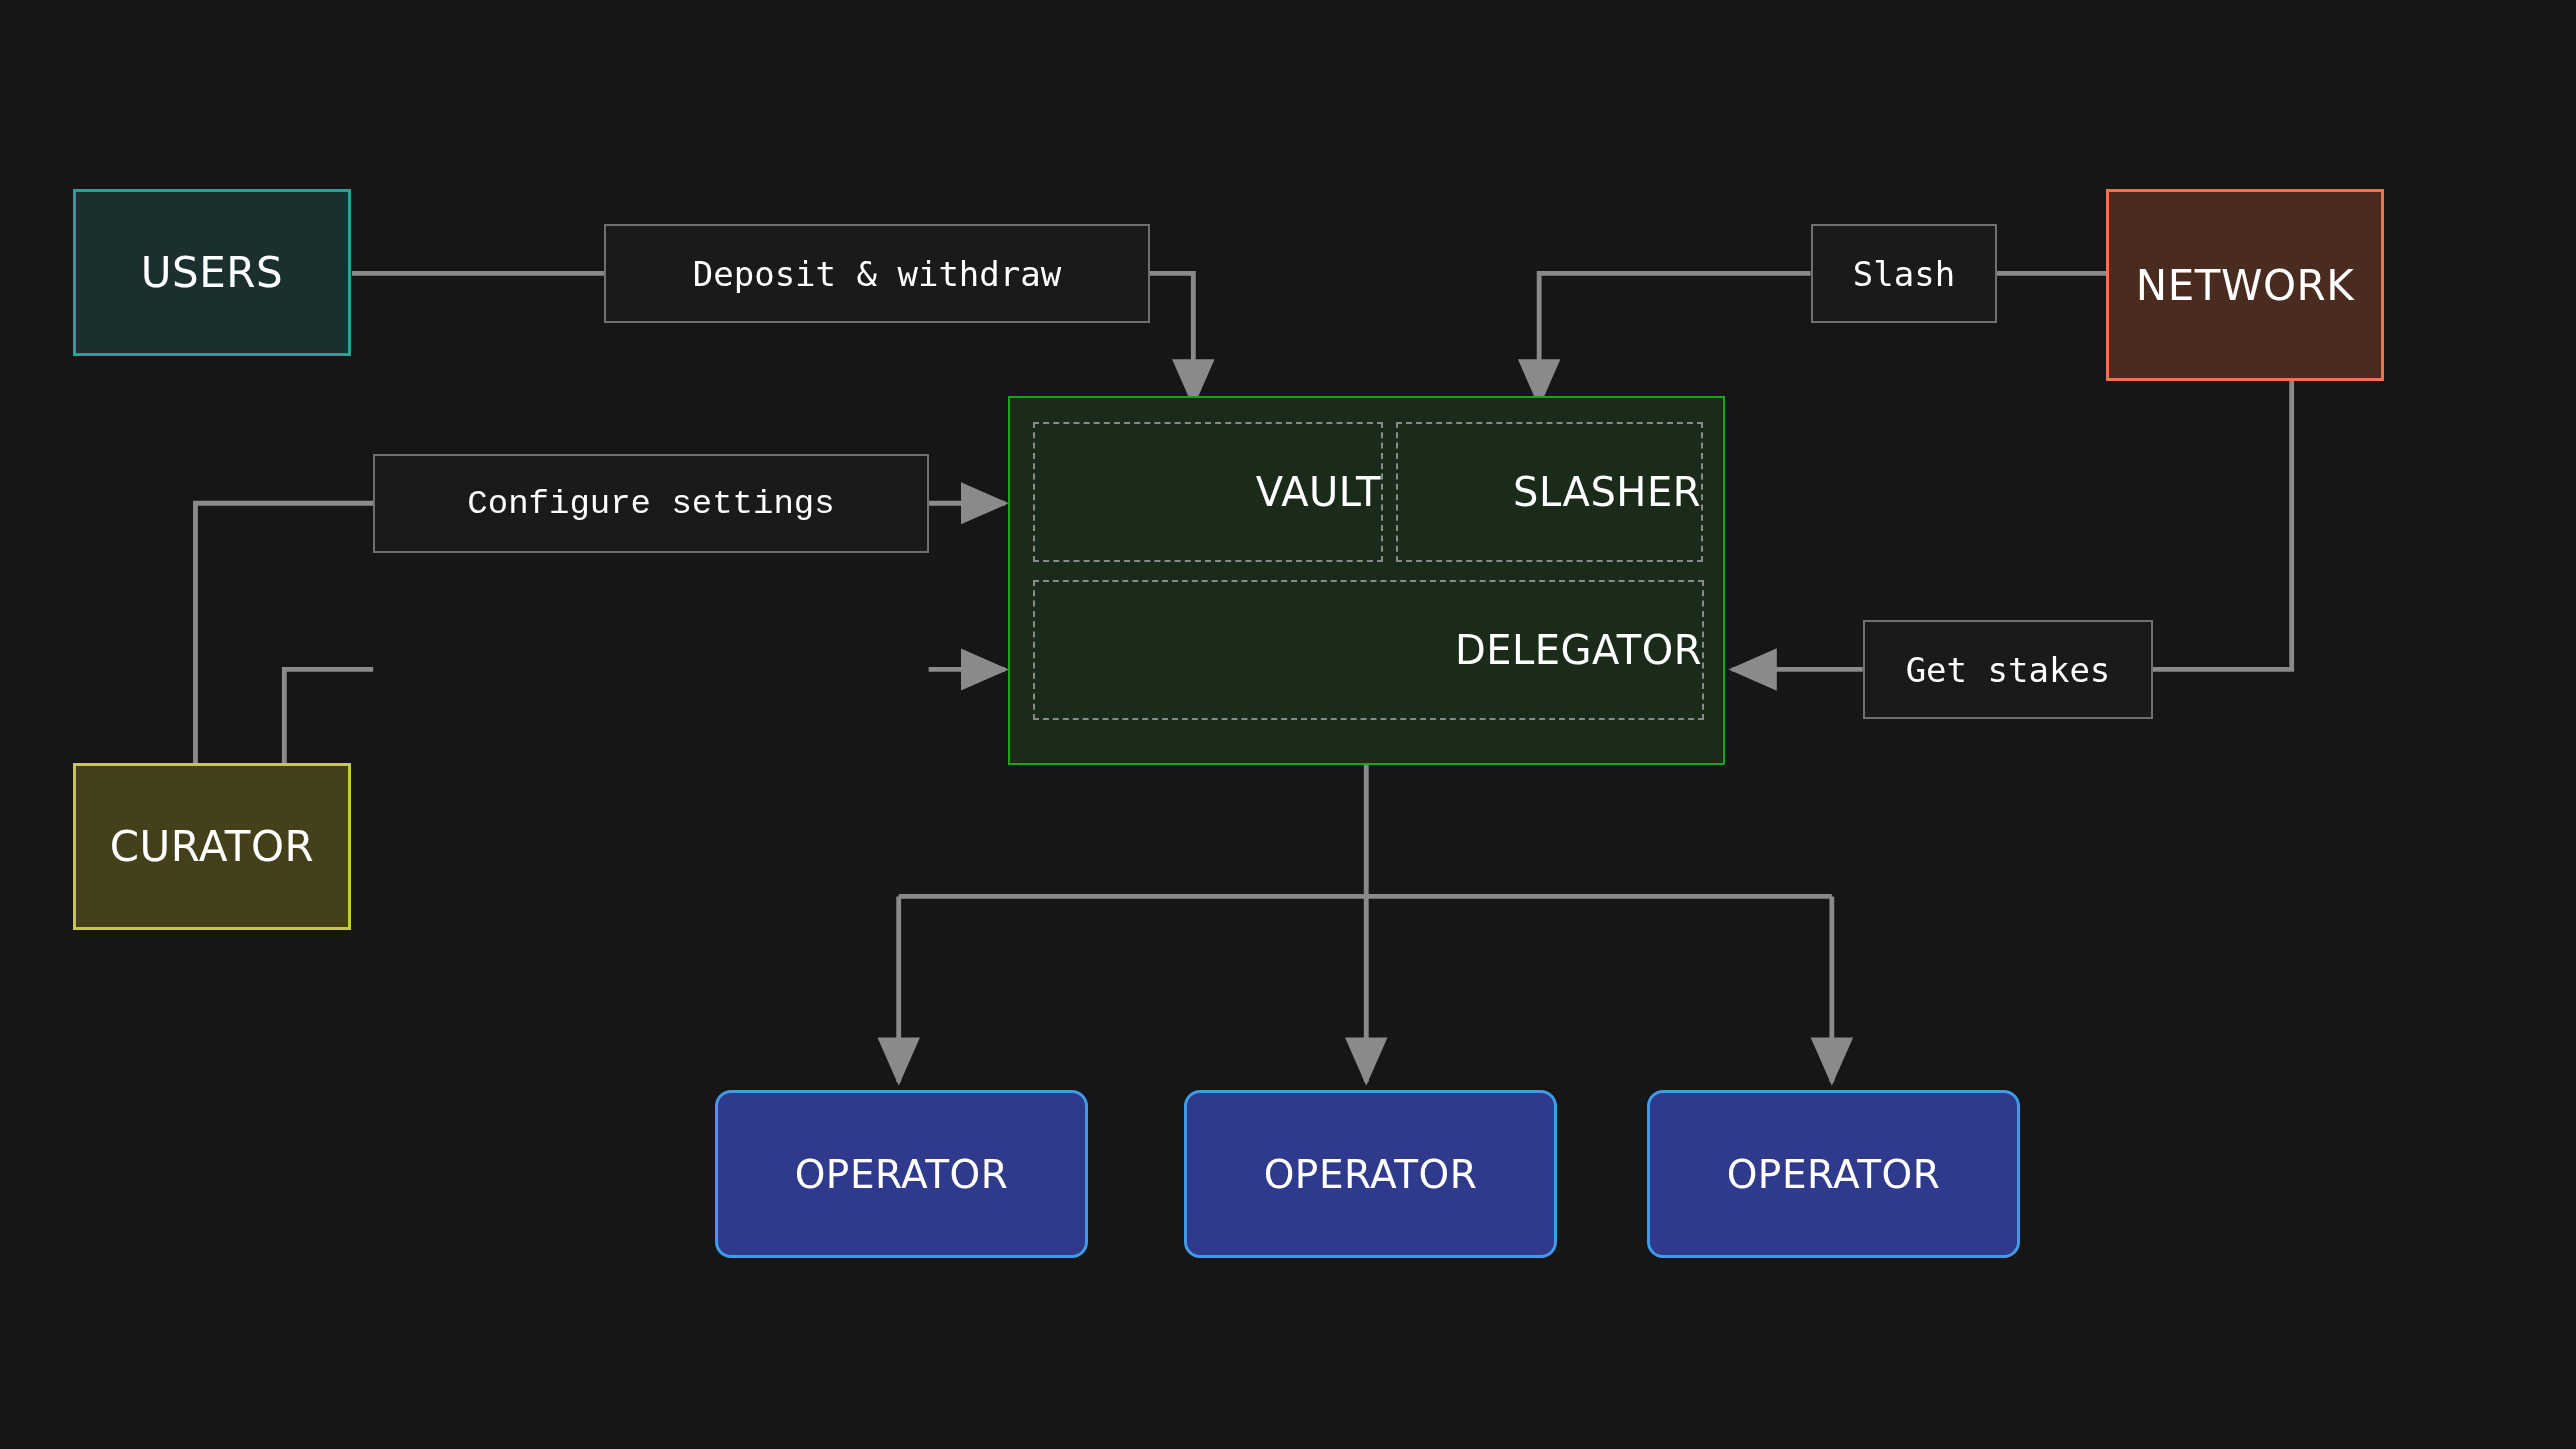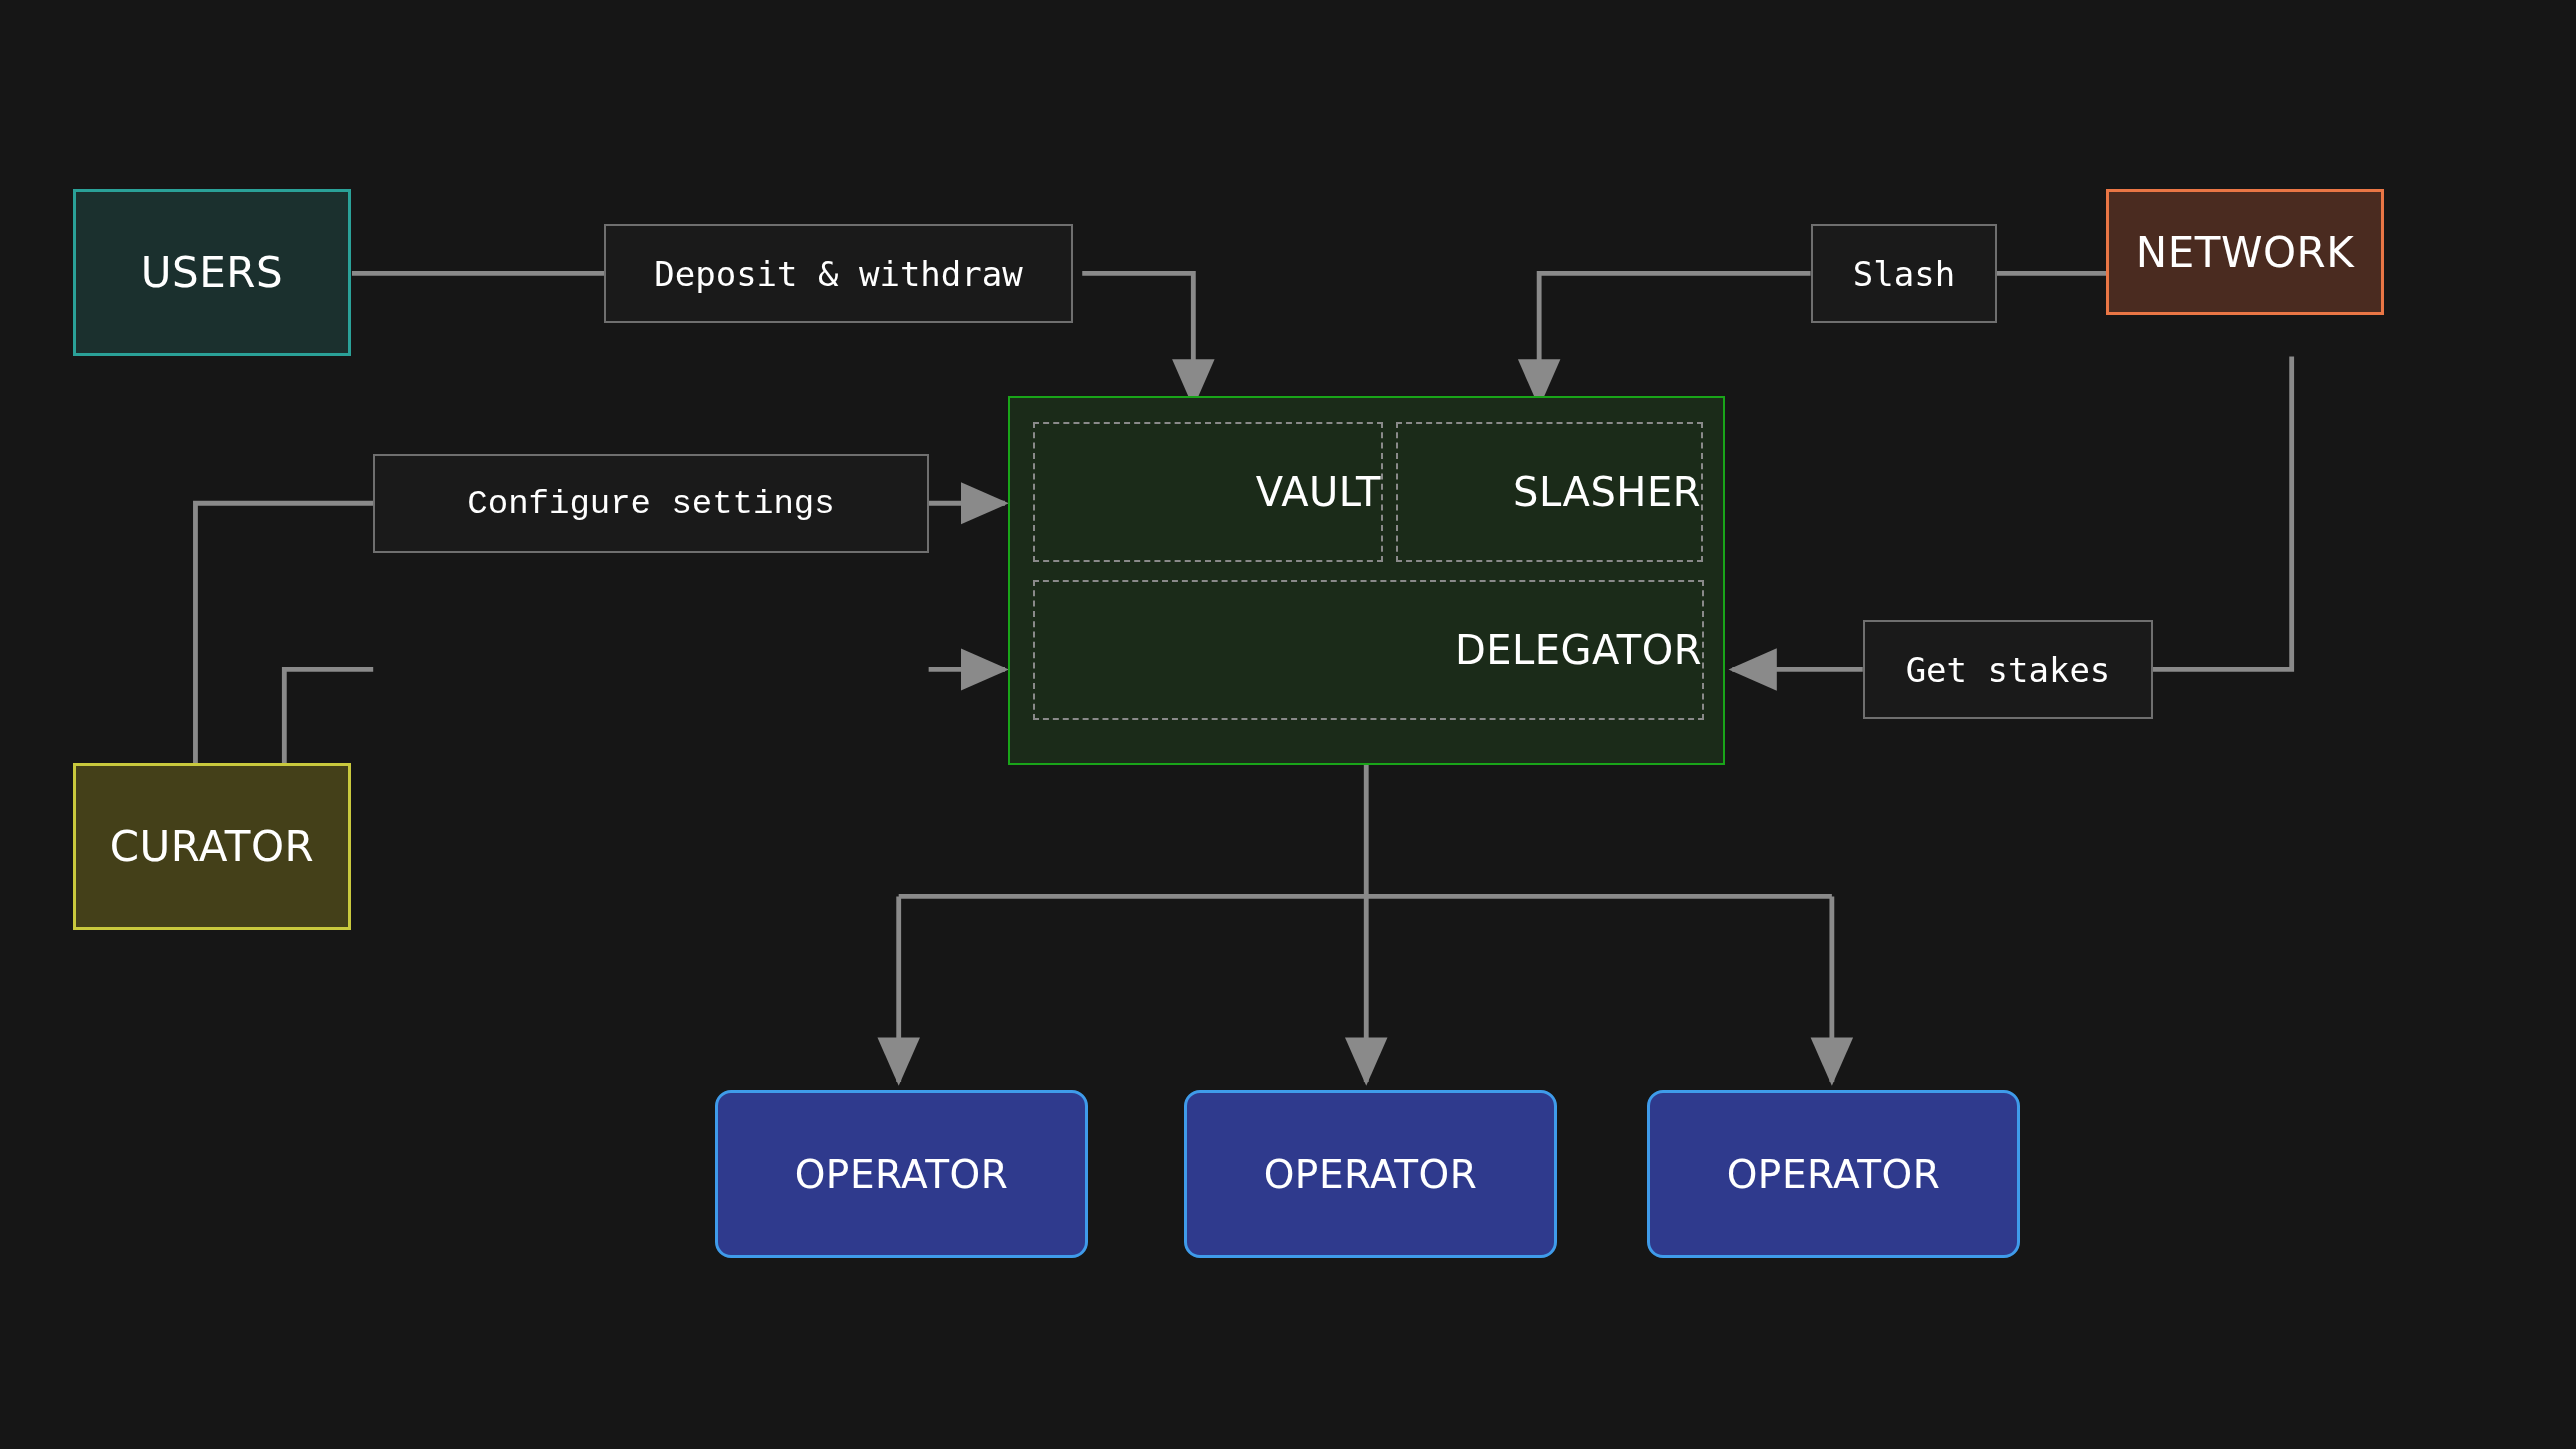--- a/index.html
+++ b/index.html
@@ -33,21 +33,21 @@
   }
   .actor {
     border-width: 3.9px;
     border-style: solid;
     font-size: 42px;
   }
   .n-users   { left: 73px;   top: 189px;  width: 278px; height: 167px;
                background: #1b302e; border-color: #2aa198; }
   .n-curator { left: 73px;   top: 763px;  width: 278px; height: 167px;
                background: #444019; border-color: #c9c93d; }
-  .n-network { left: 2106px; top: 189px;  width: 278px; height: 126px;
+  .n-network { left: 2106px; top: 189px;  width: 278px; height: 192px;
                background: #4a2b20; border-color: #ea7645; }
 
   .n-op {
     top: 1090px; width: 373px; height: 168px;
     background: #2f3a8d; border-color: #3f9bea;
     border-width: 3.9px; border-style: solid;
     font-size: 39px;
     border-radius: 16px;
   }
   .n-op1 { left: 715px; }
@@ -87,21 +87,21 @@
     background: #1a1a1a;
     border: 2.9px solid #6f6f6f;
     display: flex;
     align-items: center;
     justify-content: center;
     color: #ffffff;
     font-family: "DejaVu Sans Mono", monospace;
     font-size: 34px;
     white-space: nowrap;
   }
-  .lb-deposit { left: 604px;  top: 224px; width: 469px; height: 99px; }
+  .lb-deposit { left: 604px;  top: 224px; width: 546px; height: 99px; }
   .lb-slash   { left: 1811px; top: 224px; width: 186px; height: 99px; }
   .lb-settings{ left: 373px;  top: 454px; width: 556px; height: 99px; font-family: Liberation Mono, monospace; }
   .lb-alloc   { left: 373px;  top: 620px; width: 556px; height: 99px; }
   .lb-stakes  { left: 1863px; top: 620px; width: 290px; height: 99px; }
 </style>
 </head>
 <body>
 
 <div id="stage">
 

